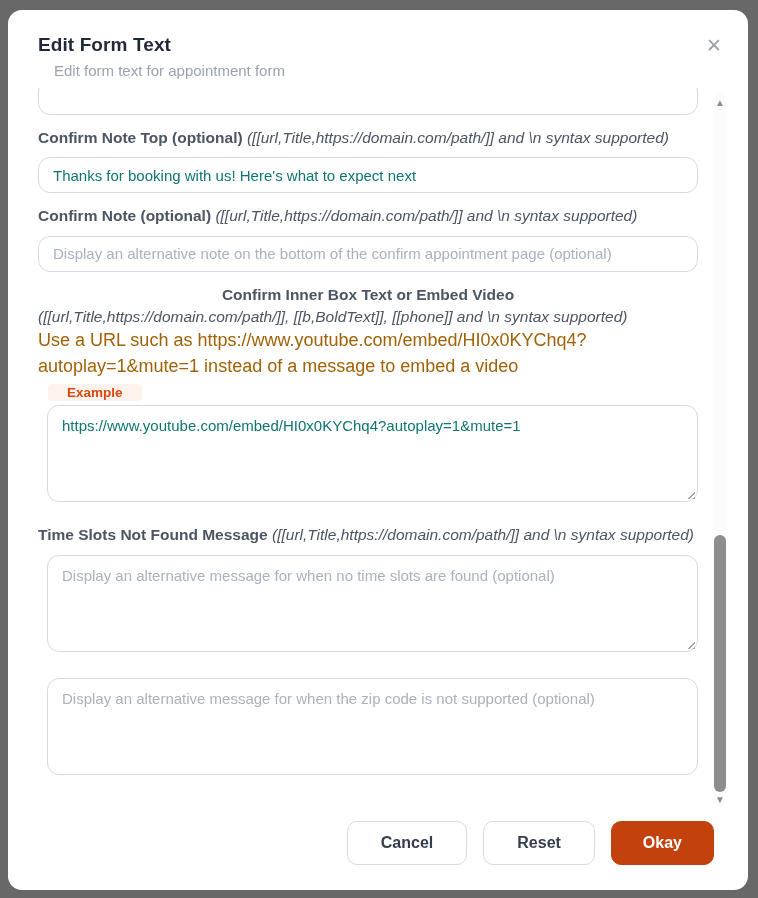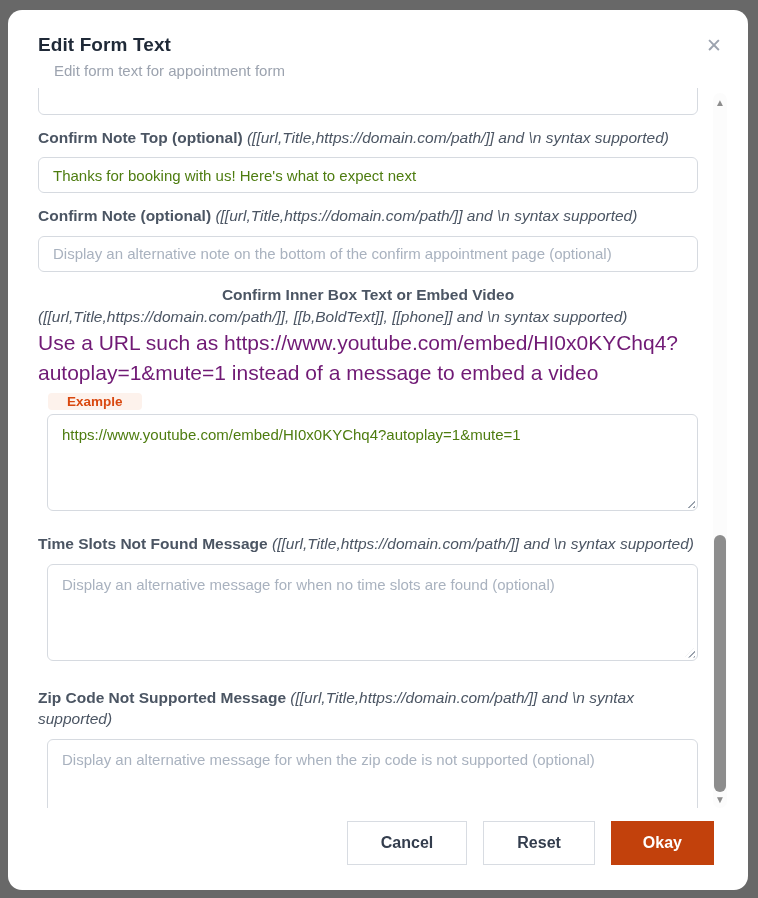--- a/index.html
+++ b/index.html
@@ -54,24 +54,24 @@
   
   .modal-body {
     position: relative;
     flex: 1 1 auto;
     overflow: hidden;
     padding: 0 50px 0 30px;
   }
   .field-input, .field-textarea {
     width: 100%;
     border: 1px solid #d6dae0;
-    border-radius: 6px;
+    border-radius: 12px;
     font-family: "Liberation Sans", sans-serif;
     font-size: 15px;
-    color: #4d7c0f;
+    color: #0f766e;
     background: #ffffff;
     outline: none;
   }
   .field-input {
     height: 36px;
     padding: 0 14px;
   }
   .field-textarea {
     display: block;
     height: 97px;
@@ -88,22 +88,22 @@
   .section { margin-top: 12px; }
   .label-line {
     font-size: 15.5px;
     color: #4b5563;
     line-height: 1.4;
     margin-bottom: 9px;
   }
   .label-strong { font-weight: 700; }
   .label-hint { font-style: italic; font-weight: 400; }
   .desc {
-    font-size: 21px;
-    color: #701a75;
+    font-size: 18px;
+    color: #a16207;
     line-height: 1.42;
     margin-top: 1px;
   }
   .example-link {
     display: inline-block;
     margin: 5px 0 4px 10px;
     font-size: 13.5px;
     font-weight: 700;
     color: #d9480f;
     background: #fdf2ec;
@@ -154,21 +154,21 @@
     flex: 0 0 auto;
     height: 82px;
     display: flex;
     justify-content: flex-end;
     align-items: flex-start;
     gap: 16px;
     padding: 13px 34px 0 34px;
   }
   .btn {
     height: 44px;
-    border-radius: 0;
+    border-radius: 10px;
     font-family: "Liberation Sans", sans-serif;
     font-size: 16px;
     font-weight: 600;
     cursor: pointer;
   }
   .btn-outline {
     background: #ffffff;
     border: 1px solid #d8dce2;
     color: #333d4d;
     padding: 0 33px;
@@ -229,24 +229,20 @@
         <span class="label-strong">Time Slots Not Found Message</span>
         <span class="label-hint">([[url,Title,https://domain.com/path/]] and \n syntax supported)</span>
       </div>
       <div class="textarea-wrap">
         <textarea class="field-textarea" placeholder="Display an alternative message for when no time slots are found (optional)" style=""></textarea>
         <div class="resize-grip"></div>
       </div>
     </div>
 
     <div class="section" style="margin-top:26px;">
-      <div class="label-line">
-        <span class="label-strong">Zip Code Not Supported Message</span>
-        <span class="label-hint">([[url,Title,https://domain.com/path/]] and \n syntax supported)</span>
-      </div>
       <div class="textarea-wrap">
         <textarea class="field-textarea" placeholder="Display an alternative message for when the zip code is not supported (optional)" style=""></textarea>
 
       </div>
     </div>
 
   </div>
 
   <div class="scrollbar">
     <div class="scroll-arrow up">▲</div>

